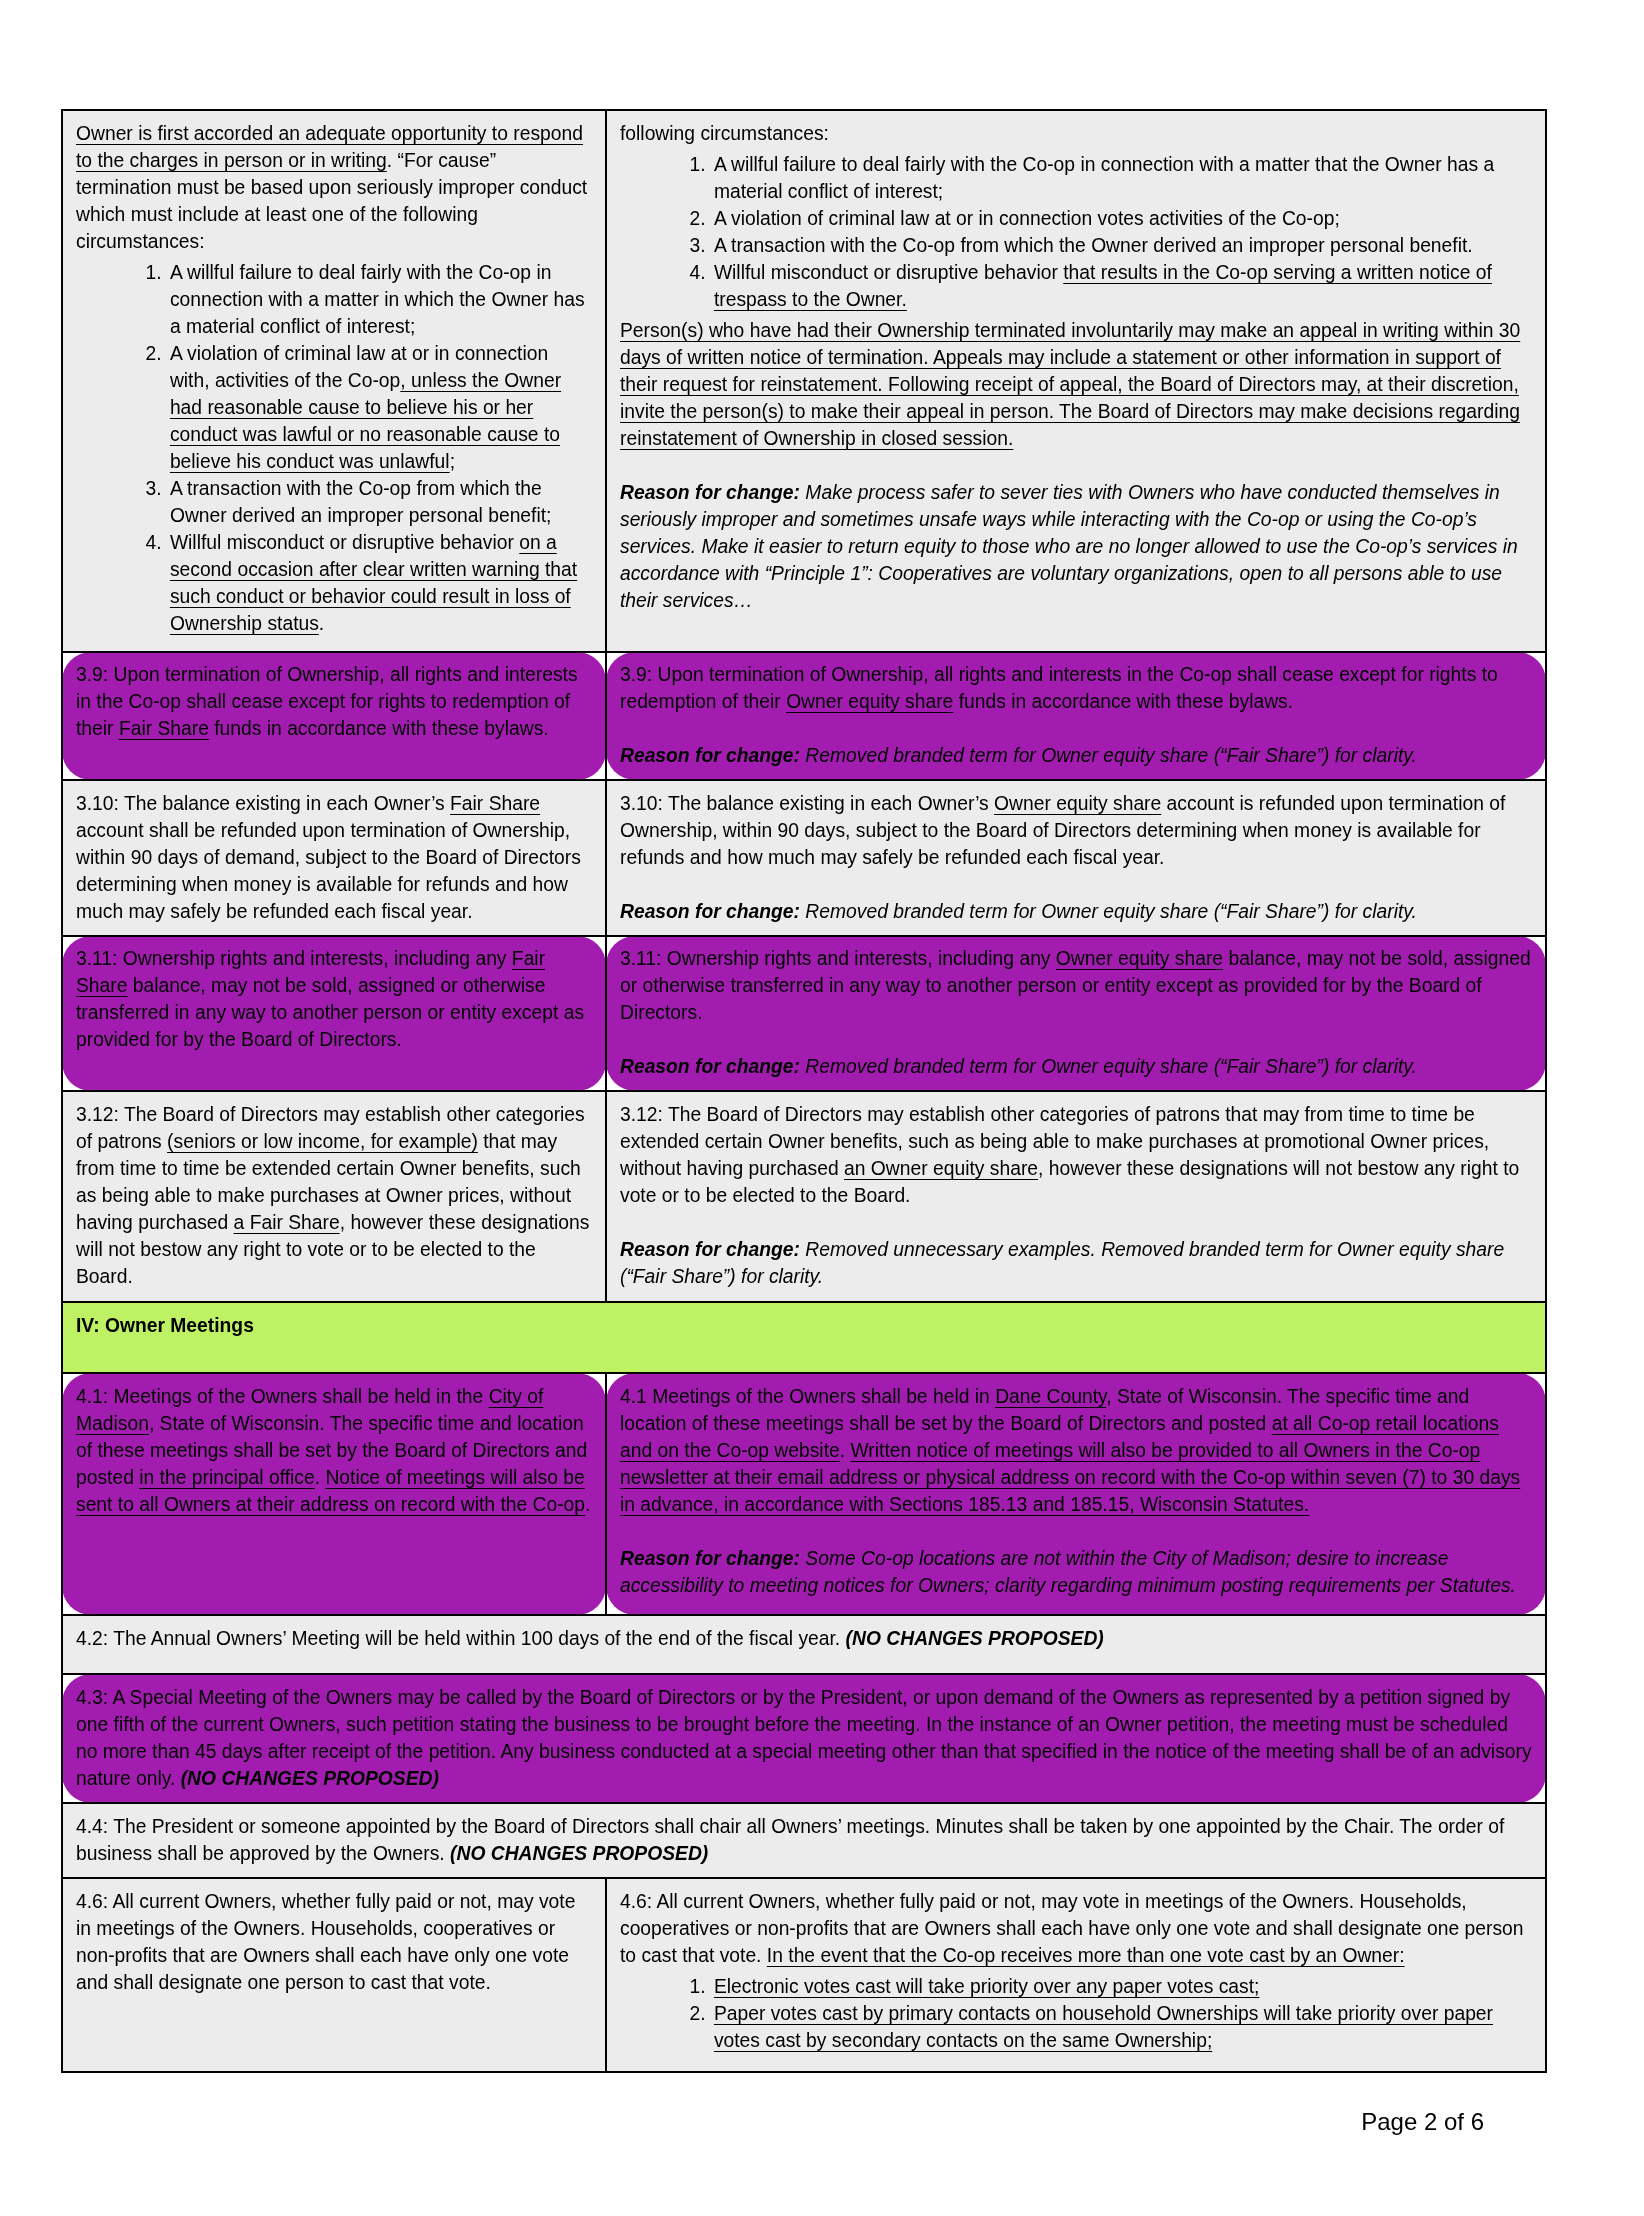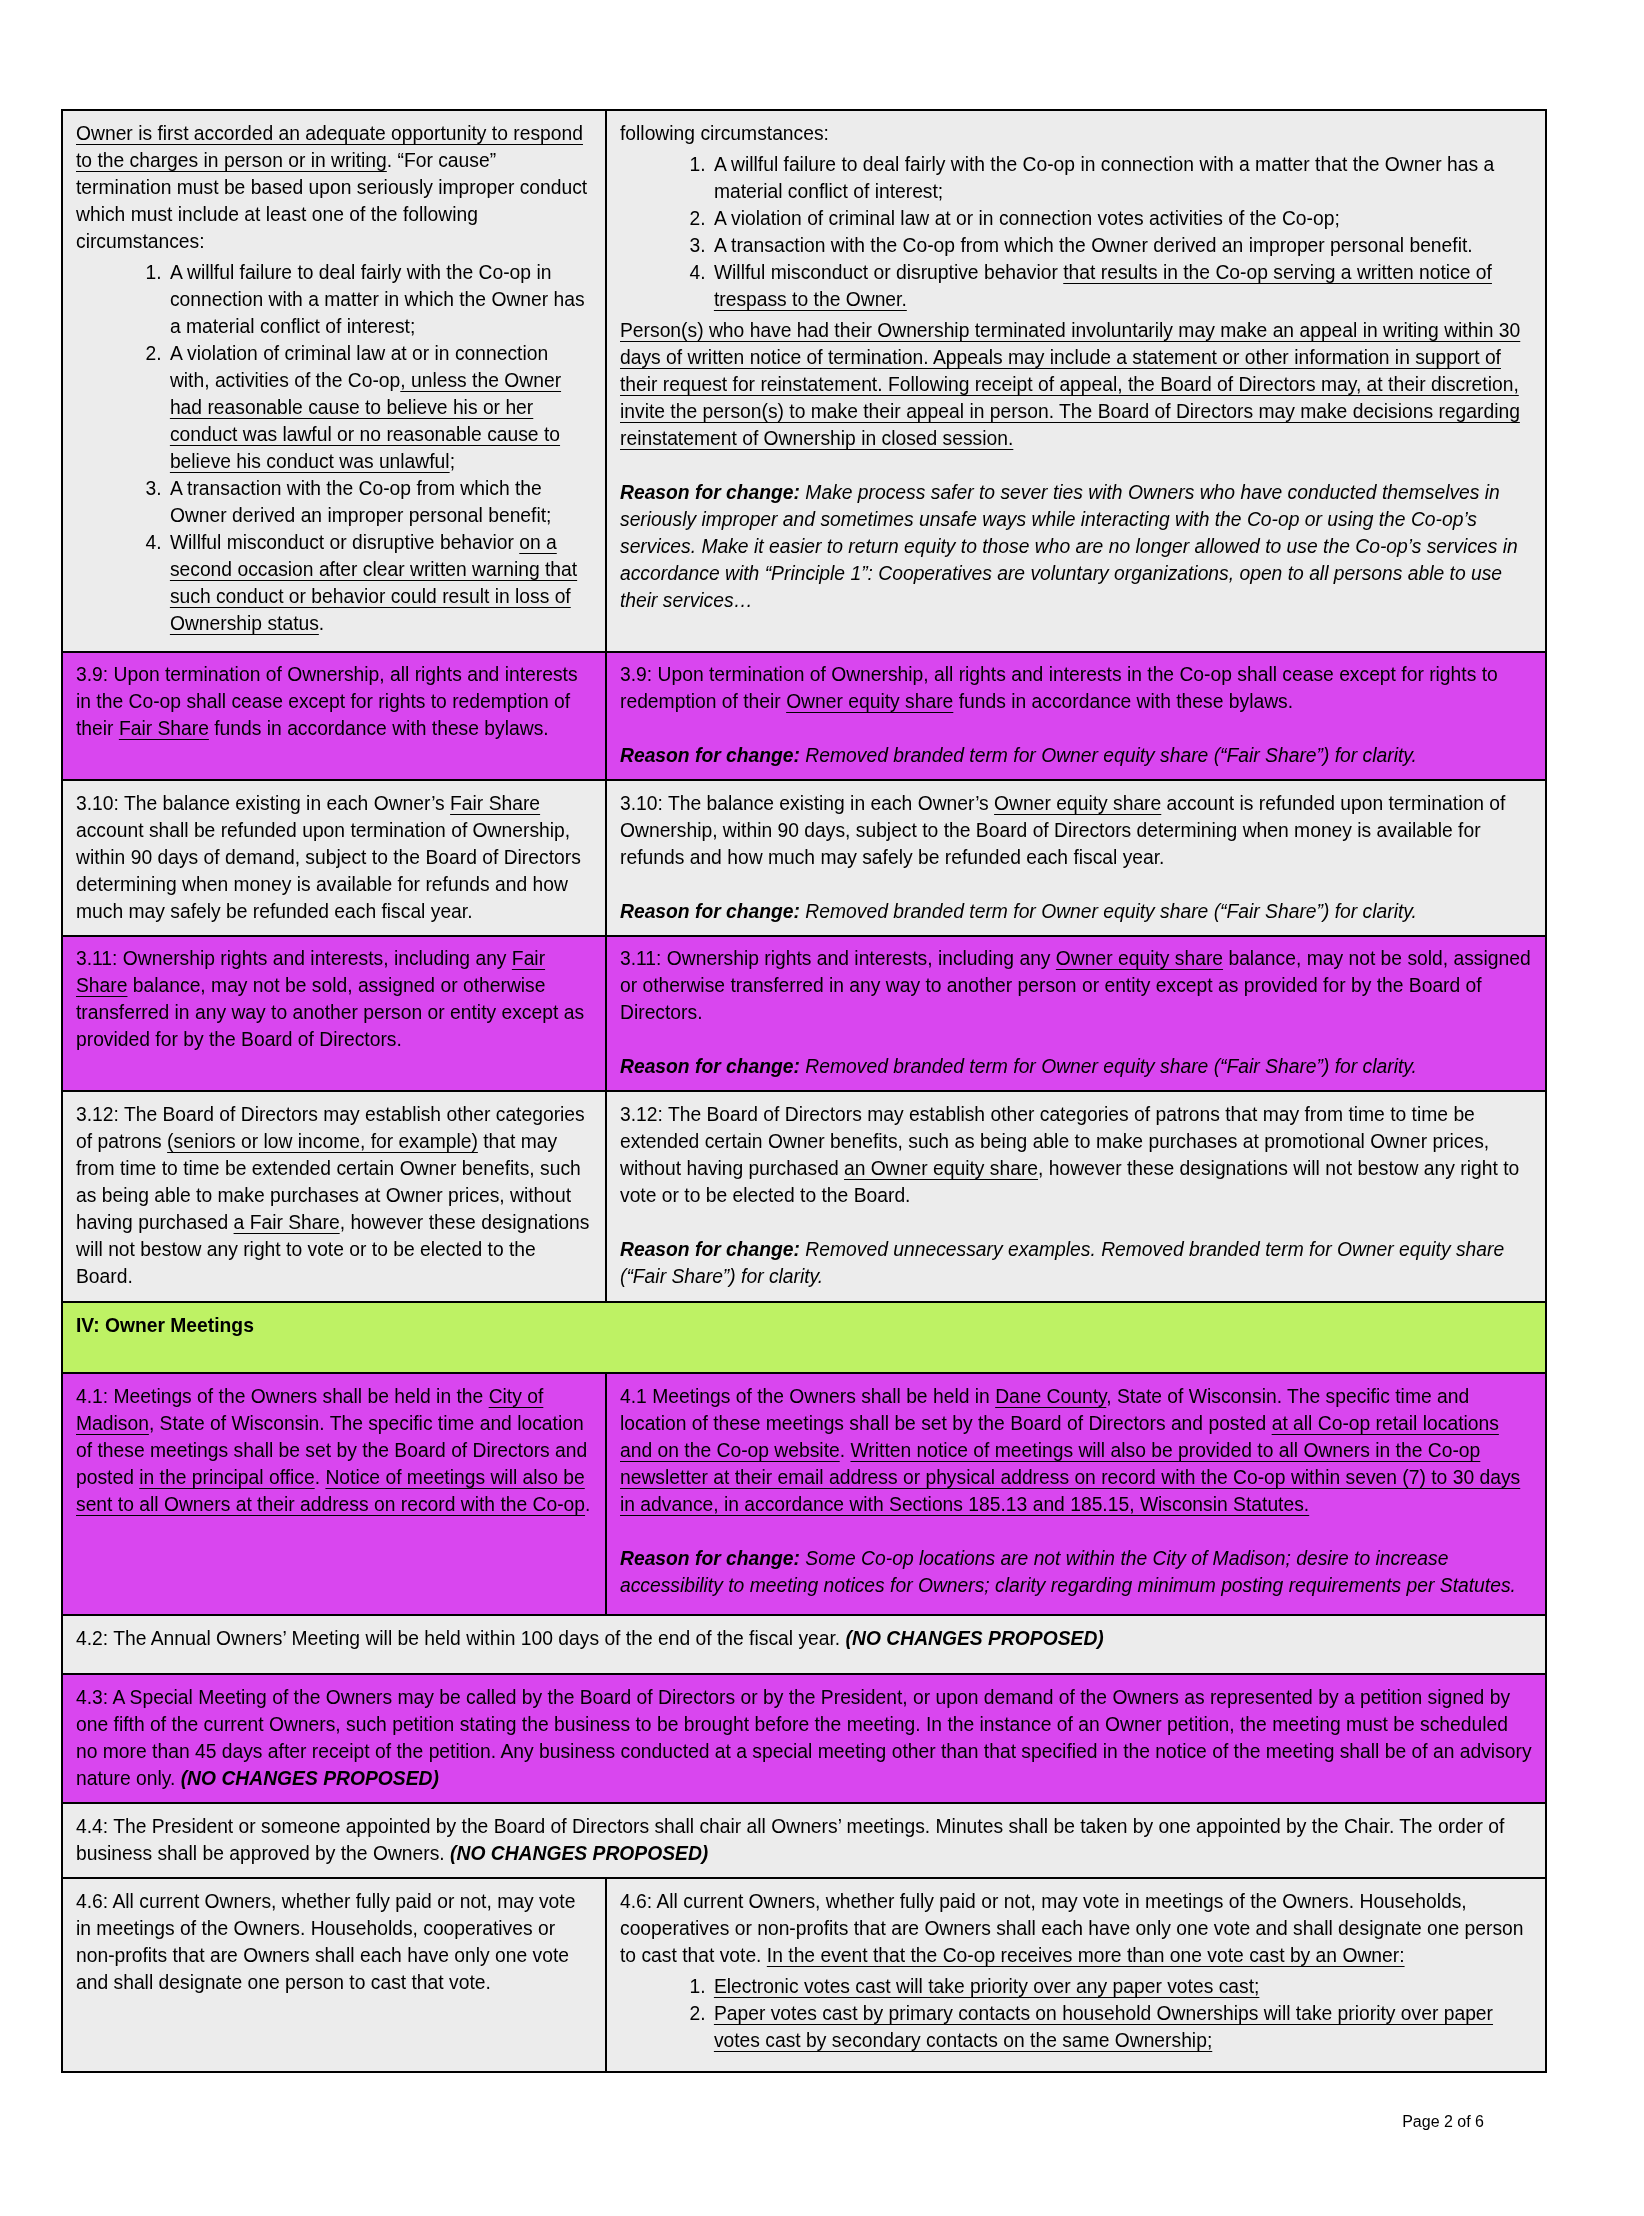--- a/index.html
+++ b/index.html
@@ -3,33 +3,33 @@
 <meta charset="utf-8">
 <style>
   html,body{margin:0;padding:0;background:#ffffff;}
   .page{position:relative;width:1552px;height:2216px;background:#ffffff;
         font-family:"Liberation Sans",sans-serif;color:#000;overflow:hidden;}
   table.doc{position:absolute;left:61px;top:109px;width:1484px;
             border-collapse:collapse;table-layout:fixed;}
   td{border:2.9px solid #000;vertical-align:top;padding:8.6px 13px 10px 13px;
      font-size:19.3px;line-height:27px;word-wrap:break-word;}
   tr.bg-g td{background:#ececec;}
-  tr.bg-w td{background:#d946ef;}
+  tr.bg-w td{background:#a21caf;border-radius:29px;}
   tr.bg-h td{background:#bef264;font-weight:700;}
   .rh0{height:535px}.rh1{height:109px}.rh2{height:155px}.rh3{height:154px}
   .rh4{height:211px}.rh5{height:71px}.rh6{height:242px}.rh7{height:59px}
   .rh8{height:122px}.rh9{height:75px}.rh10{height:64px}.rh11{height:194px}
   p{margin:0;}
   p.gap{margin-top:27px;}
   ol{margin:4px;padding-left:87px;}
   li{padding-left:2.9px;}
   .u{text-decoration:underline;text-decoration-thickness:1.4px;text-underline-offset:3.6px;}
   .b{font-weight:700;}
   .i{font-style:italic;}
-  .footer{position:absolute;top:2108px;right:68px;font-size:16px;line-height:27px;}
+  .footer{position:absolute;top:2108px;right:68px;font-size:24px;line-height:27px;}
 </style>
 </head>
 <body>
 
 <div class="page">
   <table class="doc">
     <colgroup>
         <col style="width:544px">
         <col style="width:940px">
       </colgroup>

